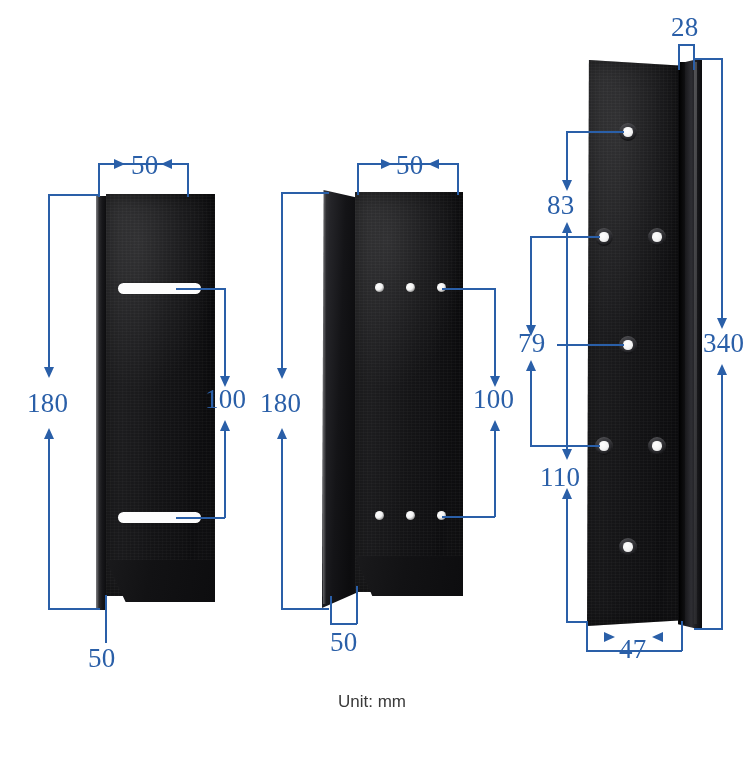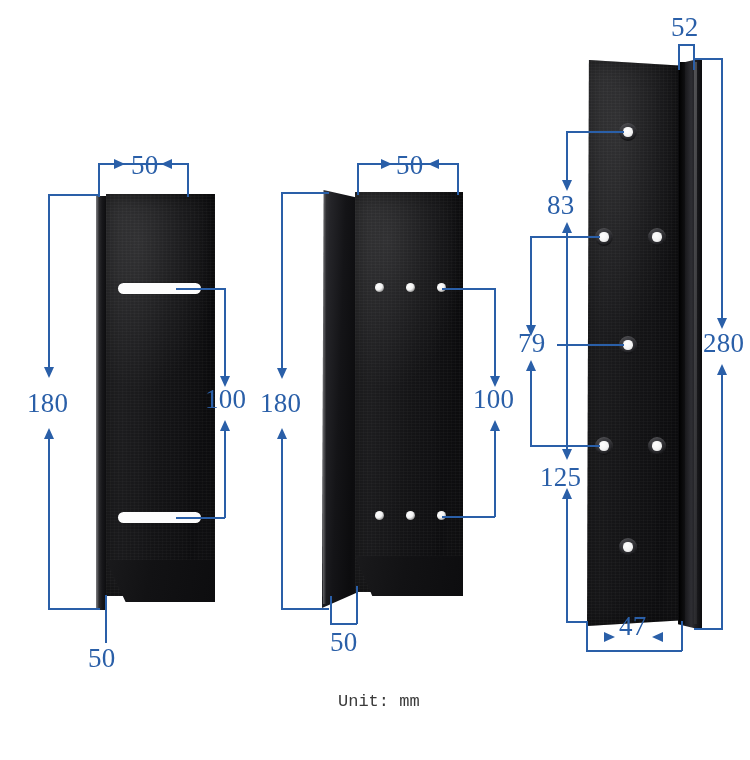--- a/index.html
+++ b/index.html
@@ -126,21 +126,21 @@
     border-top: 5px solid transparent;
     border-bottom: 5px solid transparent;
   }
   .arrow-h.right { border-left: 11px solid #2a5fa8; }
   .arrow-h.left  { border-right: 11px solid #2a5fa8; }
 
   
   .caption {
     position: absolute;
     color: #3a3a3a;
-    font-family: Liberation Mono, monospace;
+    font-family: Liberation Sans, sans-serif;
     font-size: 17px;
     white-space: nowrap;
   }
 </style>
 </head>
 <body>
 
 <div id="stage">
 
   <div class="bracket">
@@ -266,55 +266,55 @@
     <div class="hole-csk" style="left:648px; top:437px; width:18px; height:18px;">
         <i></i>
       </div>
     <div class="hole-csk" style="left:619px; top:538px; width:18px; height:18px;">
         <i></i>
       </div>
 
     <div class="dimline-v" style="left:678px; top:44px; height:26px;"></div>
     <div class="dimline-v" style="left:693px; top:44px; height:26px;"></div>
     <div class="dimline-h" style="left:678px; top:44px; width:16px;"></div>
-    <div class="dimtext" style="left:671px; top:14px;">52</div>
+    <div class="dimtext" style="left:671px; top:14px;">28</div>
 
     <div class="dimline-h" style="left:694px; top:58px; width:29px;"></div>
     <div class="dimline-h" style="left:694px; top:628px; width:29px;"></div>
     <div class="dimline-v" style="left:721px; top:58px; height:263px;"></div>
     <div class="dimline-v" style="left:721px; top:372px; height:257px;"></div>
     <div class="arrow down" style="left:717px; top:318px;"></div>
     <div class="arrow up" style="left:717px; top:364px;"></div>
-    <div class="dimtext" style="left:703px; top:330px;">280</div>
+    <div class="dimtext" style="left:703px; top:330px;">340</div>
 
     <div class="dimline-h" style="left:566px; top:131px; width:58px;"></div>
     <div class="dimline-v" style="left:566px; top:131px; height:52px;"></div>
     <div class="arrow down" style="left:562px; top:180px;"></div>
     <div class="dimtext" style="left:547px; top:192px;">83</div>
     <div class="dimline-v" style="left:566px; top:228px; height:225px;"></div>
     <div class="arrow up" style="left:562px; top:222px;"></div>
 
     <div class="dimline-h" style="left:530px; top:236px; width:70px;"></div>
     <div class="dimline-h" style="left:557px; top:344px; width:67px;"></div>
     <div class="dimline-h" style="left:530px; top:445px; width:70px;"></div>
     <div class="dimline-v" style="left:530px; top:236px; height:92px;"></div>
     <div class="dimline-v" style="left:530px; top:368px; height:78px;"></div>
     <div class="arrow down" style="left:526px; top:325px;"></div>
     <div class="arrow up" style="left:526px; top:360px;"></div>
     <div class="dimtext" style="left:518px; top:330px;">79</div>
 
     <div class="arrow down" style="left:562px; top:449px;"></div>
-    <div class="dimtext" style="left:540px; top:464px;">125</div>
+    <div class="dimtext" style="left:540px; top:464px;">110</div>
     <div class="dimline-v" style="left:566px; top:494px; height:128px;"></div>
     <div class="arrow up" style="left:562px; top:488px;"></div>
     <div class="dimline-h" style="left:566px; top:621px; width:22px;"></div>
 
     <div class="dimline-v" style="left:586px; top:621px; height:30px;"></div>
     <div class="dimline-v" style="left:681px; top:621px; height:30px;"></div>
     <div class="dimline-h" style="left:586px; top:650px; width:96px;"></div>
     <div class="arrow-h right" style="left:604px; top:632px;"></div>
     <div class="arrow-h left" style="left:652px; top:632px;"></div>
-    <div class="dimtext" style="left:619px; top:613px;">47</div>
+    <div class="dimtext" style="left:619px; top:636px;">47</div>
   </div>
 
   <div class="caption" style="left:338px; top:692px;">Unit: mm</div>
 
 </div>
 
 </body></html>

